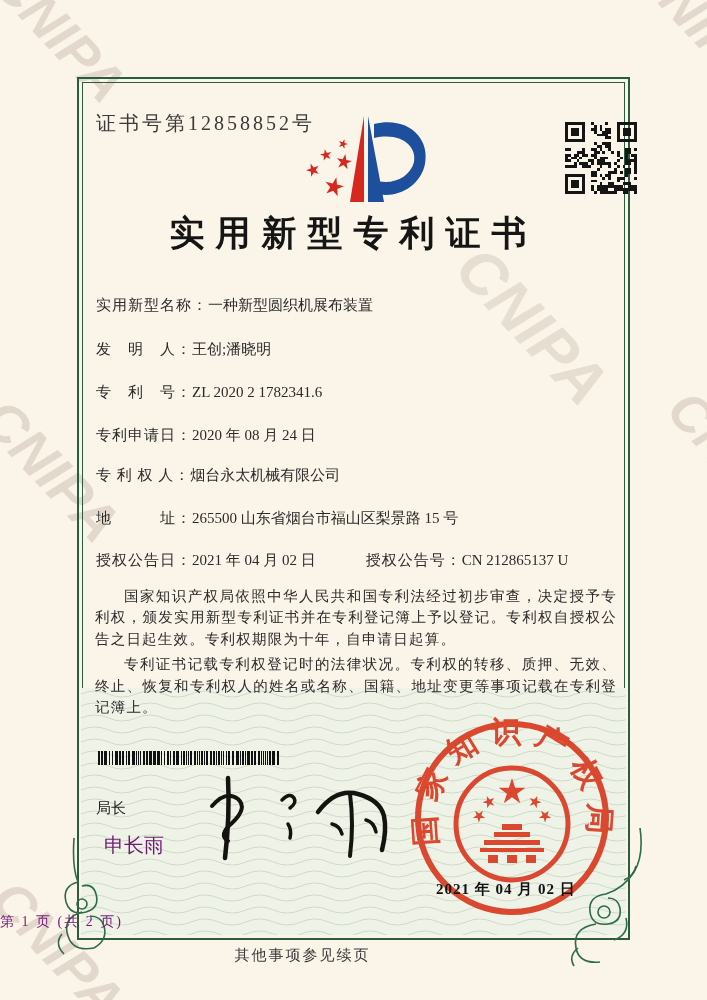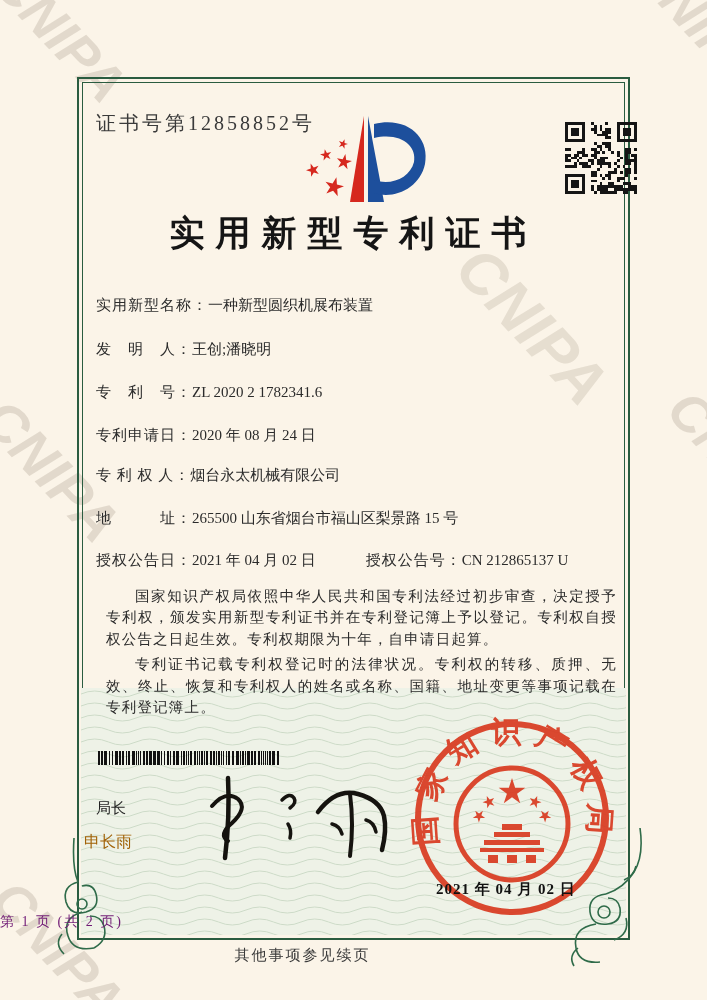--- a/index.html
+++ b/index.html
@@ -51,26 +51,26 @@
   .field-value{ color:#2b2b2b; }
   .fr0{top:0px;} .fr1{top:44px;} .fr2{top:87px;} .fr3{top:130px;}
   .fr4{top:170px;} .fr5{top:213px;} .fr6{top:255px;}
   .grant-no{ margin-left:50px; }
   
   .body-text{
     position:absolute; left:95px; top:586px; width:522px; z-index:3;
     font-size:14.5px; line-height:1.48; letter-spacing:1.2px; color:#2b2b2b;
     text-align:justify;
   }
-  .body-text p{ margin:0 0 4px 11px; text-indent:2em; }
+  .body-text p{ margin:0 0 4px 0; text-indent:2em; }
   
   .barcode{ position:absolute; left:98px; top:751px; z-index:4; }
   
   .sig-title{ position:absolute; left:96px; top:799px; font-size:15px; z-index:4; color:#1e1e1e;}
-  .sig-name { position:absolute; left:84px; top:832px; font-size:16px; z-index:4; color:#a16207;}
+  .sig-name { position:absolute; left:104px; top:832px; font-size:20px; z-index:4; color:#701a75;}
   .sig-script{ position:absolute; left:190px; top:772px; z-index:4; }
   
   .seal{ position:absolute; left:410px; top:716px; z-index:4; }
   .seal-date{
     position:absolute; left:436px; top:880px; z-index:5; font-size:15px;
     letter-spacing:1px; color:#111; font-weight:bold; white-space:nowrap;
   }
   
   .page-info{
     position:absolute; left:0; top:913px; width:560px; text-align:left;

